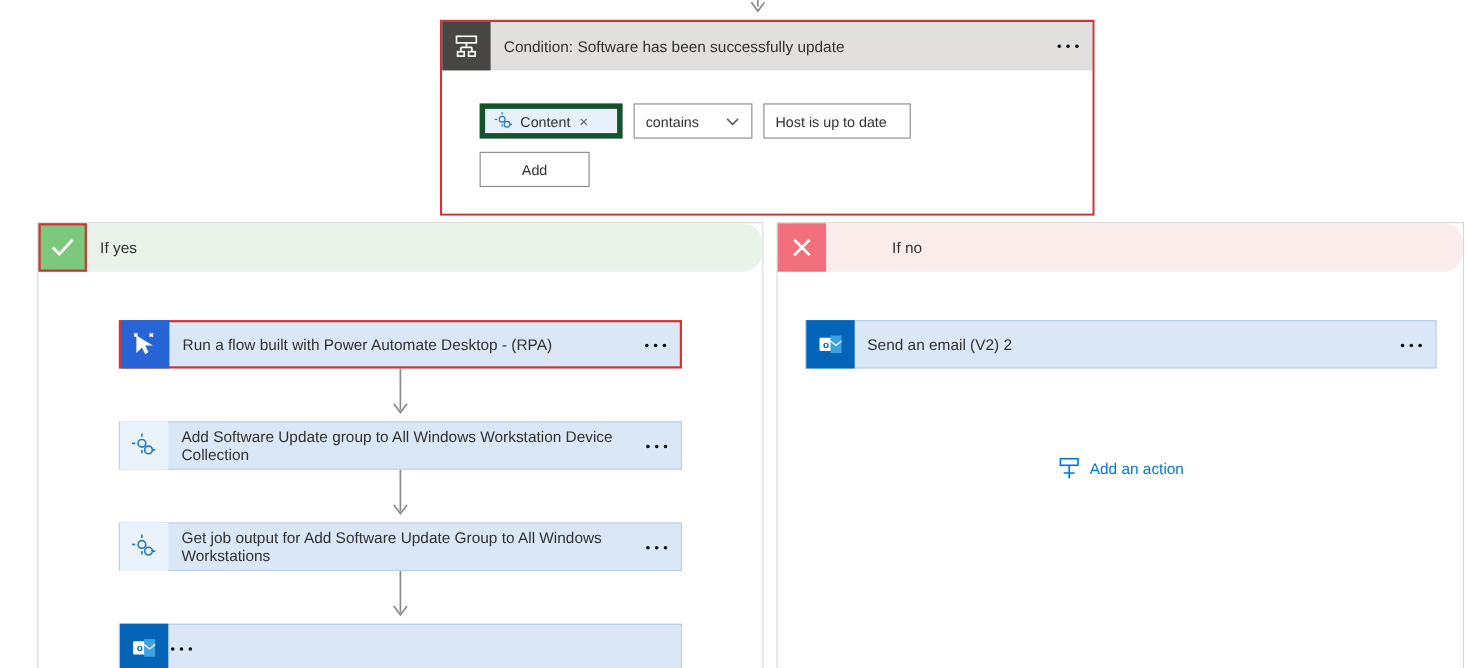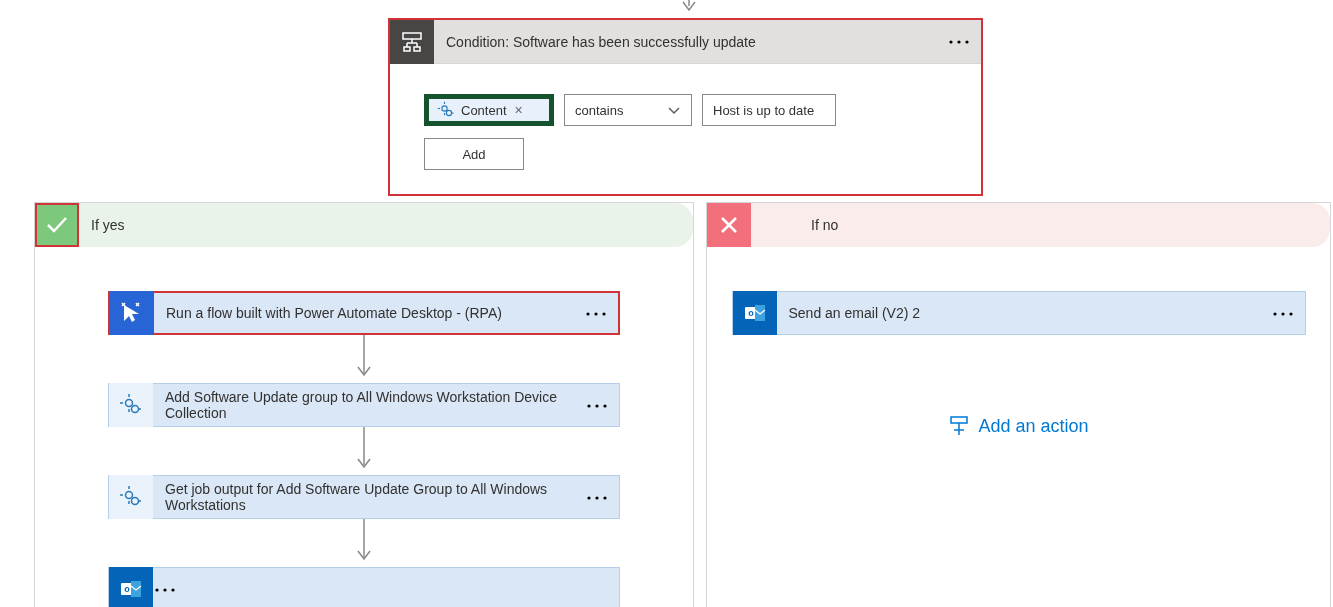--- a/index.html
+++ b/index.html
@@ -5,21 +5,21 @@
   * { box-sizing: border-box; font-family: "Segoe UI", Arial, sans-serif; }
   body { margin: 0; background: #fff; font-size: 13px; color: #323130; padding-left:12px; padding-top:0; width:1333px; }
 
   
   .top-arrow-stub { width:1333px; height:18px; position:relative; }
   .top-arrow-stub svg { position:absolute; left:670px; top:-4px; }
 
   
   .condition-card {
     position: relative;
-    left: 376px;
+    left: 388px;
     width: 595px;
     border: 2px solid #d13438; 
     background: #fff;
   }
   .condition-header {
     height: 44px;
     background: #e1e0df;
     border-bottom: 1px solid #d6d6d6;
     display: flex;
     align-items: center;
@@ -42,21 +42,21 @@
   }
   .token-pill {
     background:#e8f1fb;
     border:5px solid #14532d;
     height:32px; min-width:130px;
     display:flex; align-items:center;
     padding:0 8px;
   }
   .token-pill .token-icon { width:18px; height:18px; margin-right:6px; }
   .token-pill .close-x { margin-left:8px; color:#666; cursor:pointer; font-size:14px; }
-  .operator-select { width:128px; justify-content:space-between; padding:0 10px; cursor:pointer; }
+  .operator-select { width:108px; justify-content:space-between; padding:0 10px; cursor:pointer; }
   .value-box { width:134px; padding:0 10px; }
   .add-btn {
     border:1px solid #8a8886; height:32px; padding:0 14px;
     display:flex; align-items:center; gap:8px;
     background:#fff; cursor:pointer;flex-direction:column;
   }
 
   
   .branches {
     display:flex; gap:0; margin-top:6px;
@@ -99,21 +99,21 @@
 
   .action-wrapper { margin-top:18px; display:flex; flex-direction:column; align-items:center; }
   .action-wrapper.first { margin-top:44px; }
 
   .red-rect { border:2px solid #d13438; }
 
   .arrow-between { width:14px; height:48px; }
 
   .add-action-link {
     display:flex; align-items:center; gap:8px;
-    color:#0078d4; font-size:18px; cursor:pointer;
+    color:#0078d4; font-size:14px; cursor:pointer;
     justify-content:center; margin-top:80px;
   }
 
   .svg-chev { }
 </style>
 </head>
 <body>
 
 <svg width="0" height="0" style="position:absolute">
   <defs>

